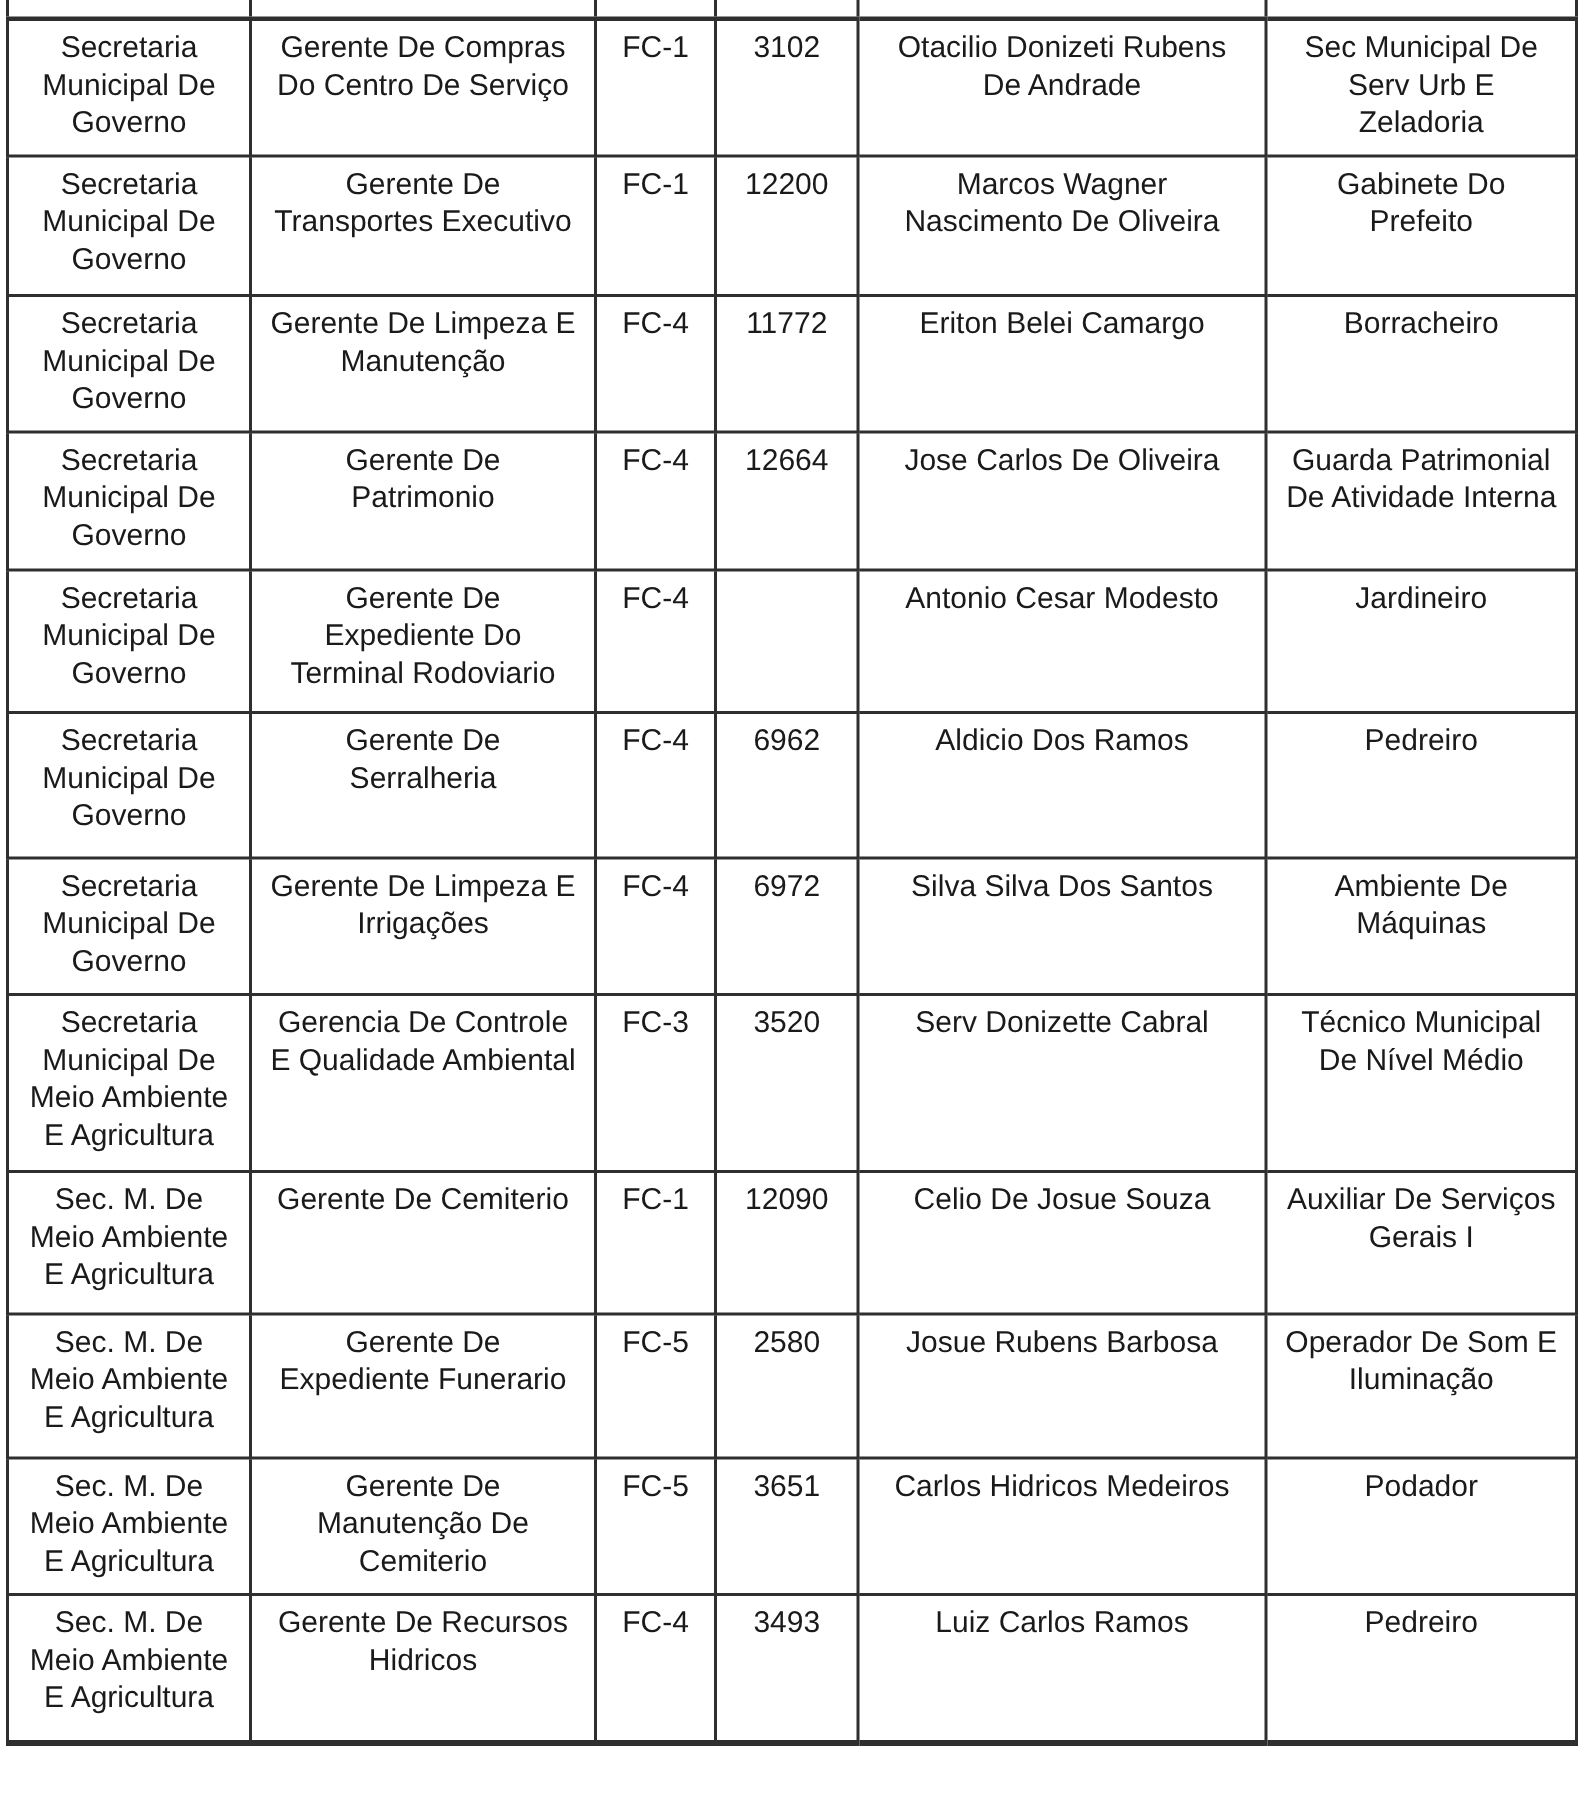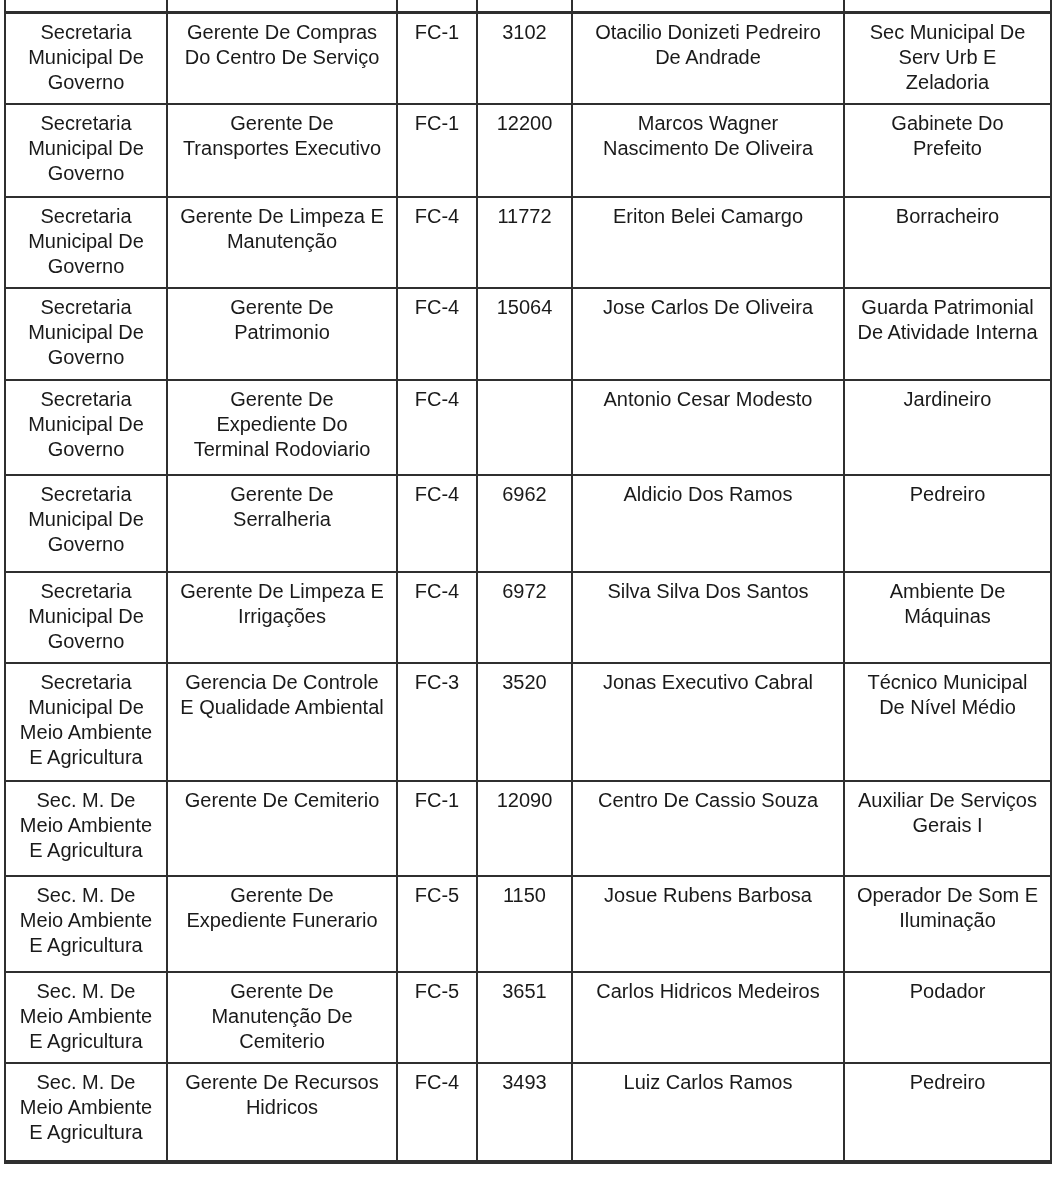--- a/index.html
+++ b/index.html
@@ -71,21 +71,21 @@
           <td></td>
         </tr>
         <tr class="data-row" style="height: 92px;">
           <td>Secretaria
 Municipal De
 Governo</td>
           <td>Gerente De Compras
 Do Centro De Serviço</td>
           <td>FC-1</td>
           <td>3102</td>
-          <td>Otacilio Donizeti Pedreiro
+          <td>Otacilio Donizeti Rubens
 De Andrade</td>
           <td>Sec Municipal De
 Serv Urb E
 Zeladoria</td>
         </tr>
         <tr class="data-row" style="height: 93px;">
           <td>Secretaria
 Municipal De
 Governo</td>
           <td>Gerente De
@@ -108,21 +108,21 @@
           <td>Eriton Belei Camargo</td>
           <td>Borracheiro</td>
         </tr>
         <tr class="data-row" style="height: 92px;">
           <td>Secretaria
 Municipal De
 Governo</td>
           <td>Gerente De
 Patrimonio</td>
           <td>FC-4</td>
-          <td>15064</td>
+          <td>12664</td>
           <td>Jose Carlos De Oliveira</td>
           <td>Guarda Patrimonial
 De Atividade Interna</td>
         </tr>
         <tr class="data-row" style="height: 95px;">
           <td>Secretaria
 Municipal De
 Governo</td>
           <td>Gerente De
 Expediente Do
@@ -157,43 +157,43 @@
         </tr>
         <tr class="data-row" style="height: 118px;">
           <td>Secretaria
 Municipal De
 Meio Ambiente
 E Agricultura</td>
           <td>Gerencia De Controle
 E Qualidade Ambiental</td>
           <td>FC-3</td>
           <td>3520</td>
-          <td>Jonas Executivo Cabral</td>
+          <td>Serv Donizette Cabral</td>
           <td>Técnico Municipal
 De Nível Médio</td>
         </tr>
         <tr class="data-row" style="height: 95px;">
           <td>Sec. M. De
 Meio Ambiente
 E Agricultura</td>
           <td>Gerente De Cemiterio</td>
           <td>FC-1</td>
           <td>12090</td>
-          <td>Centro De Cassio Souza</td>
+          <td>Celio De Josue Souza</td>
           <td>Auxiliar De Serviços
 Gerais I</td>
         </tr>
         <tr class="data-row" style="height: 96px;">
           <td>Sec. M. De
 Meio Ambiente
 E Agricultura</td>
           <td>Gerente De
 Expediente Funerario</td>
           <td>FC-5</td>
-          <td>1150</td>
+          <td>2580</td>
           <td>Josue Rubens Barbosa</td>
           <td>Operador De Som E
 Iluminação</td>
         </tr>
         <tr class="data-row" style="height: 91px;">
           <td>Sec. M. De
 Meio Ambiente
 E Agricultura</td>
           <td>Gerente De
 Manutenção De

